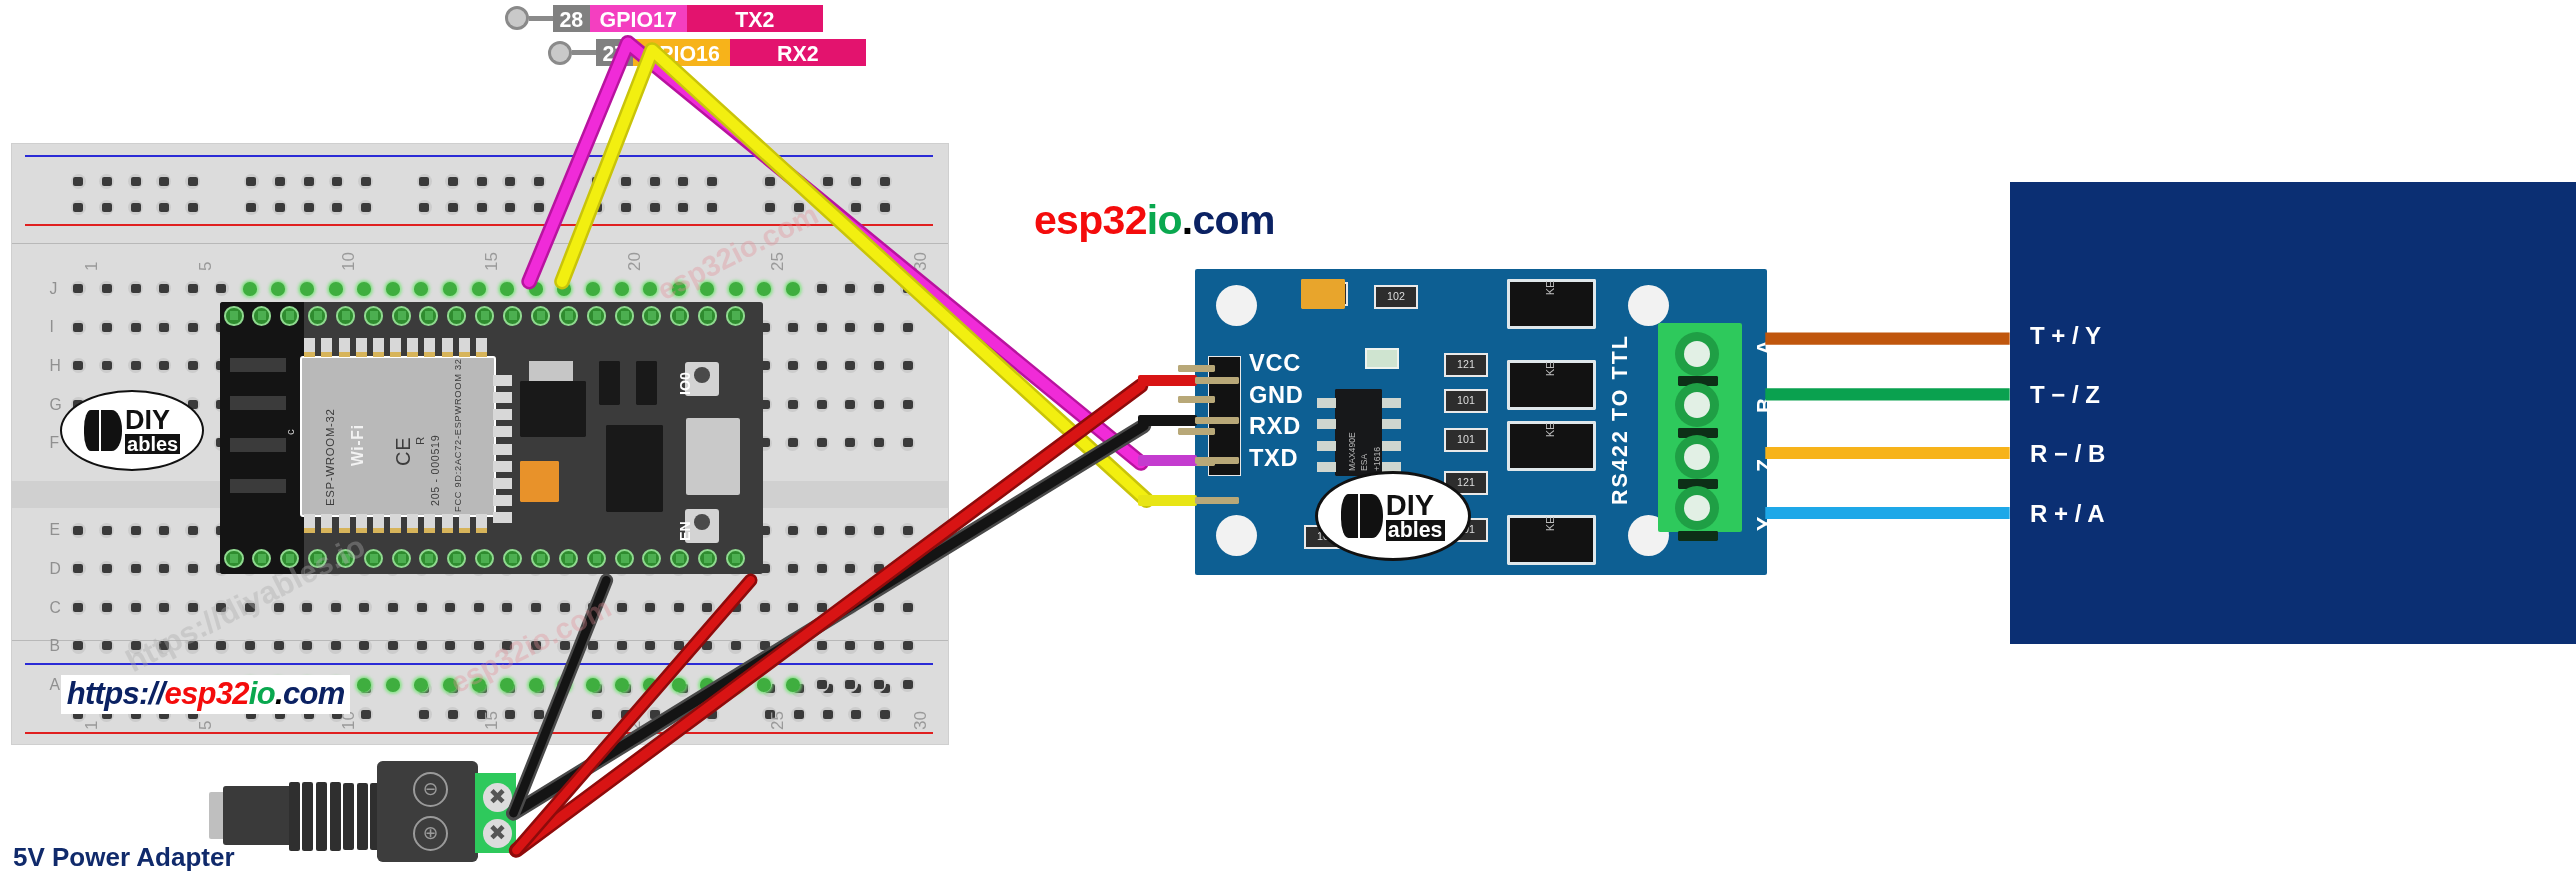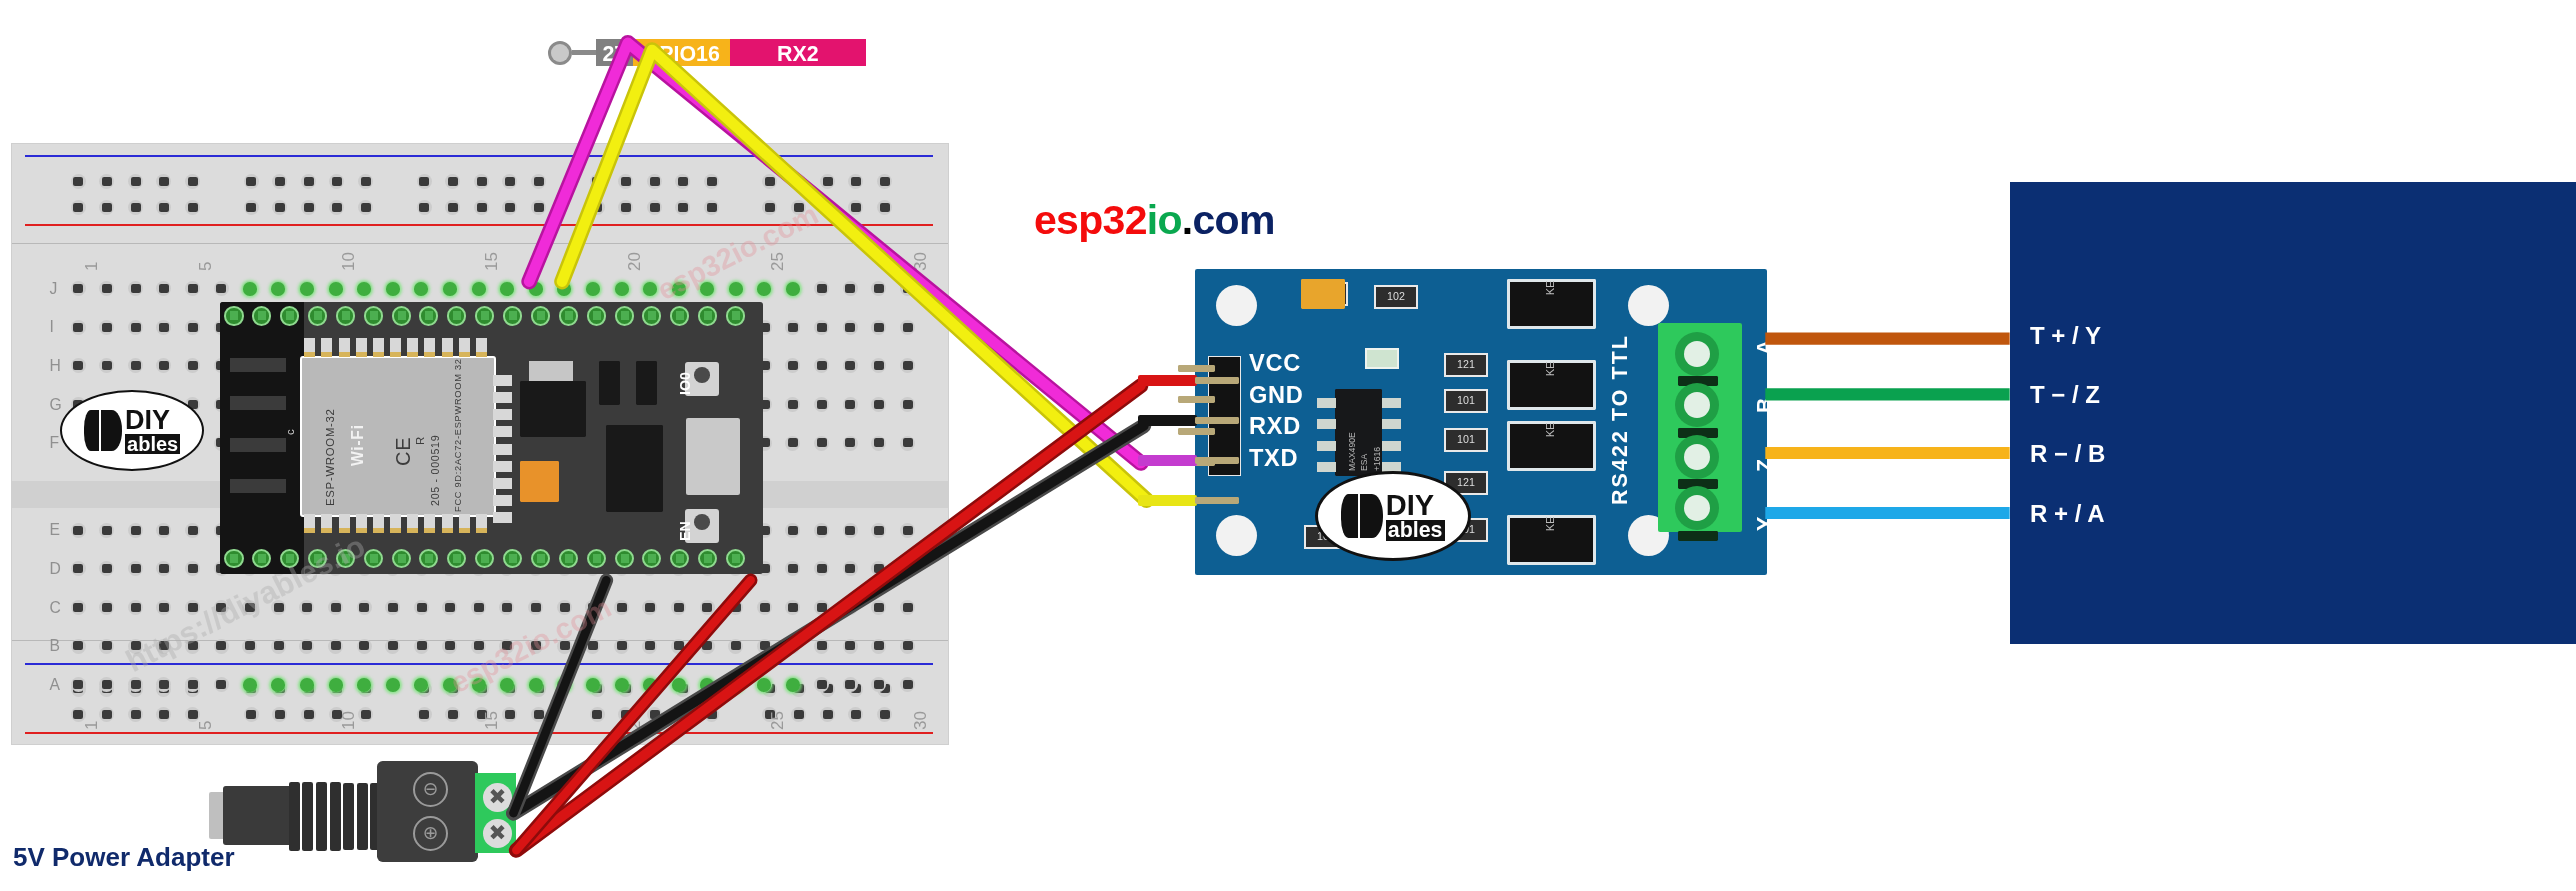--- a/index.html
+++ b/index.html
@@ -104,20 +104,29 @@
   .wm{position:absolute;color:rgba(170,170,170,.38);font-weight:bold;white-space:nowrap;}
   .wm-pink{position:absolute;color:rgba(226,140,150,.35);font-weight:bold;white-space:nowrap;}
 
   svg.wires{position:absolute;left:0;top:0;width:2576px;height:891px;pointer-events:none;}
 </style>
 </head>
 <body>
 
 <div class="stage">
 
+  <div class="abs pinrow" style="left:505px;top:2.9px;">
+    <div class="pin-dot">
+        <i></i>
+      </div>
+    <div class="pin-lead"></div>
+    <div class="pin-num">28</div>
+    <div class="pin-gpio" id="g17" style="background: rgb(244, 63, 192);">GPIO17</div>
+    <div class="pin-fn" id="f17" style="width: 136px; background: rgb(227, 19, 110);">TX2</div>
+  </div>
 
   <div class="abs pinrow" style="left:548px;top:37px;">
     <div class="pin-dot">
         <i></i>
       </div>
     <div class="pin-lead"></div>
     <div class="pin-num">27</div>
     <div class="pin-gpio" id="g16" style="background: rgb(247, 179, 26);">GPIO16</div>
     <div class="pin-fn" id="f16" style="width: 136px; background: rgb(227, 19, 110);">RX2</div>
   </div>
@@ -1182,20 +1191,23 @@
         <div style="width:15.7px;height:41px;background:#111;border-radius:44% 0 0 44%;"></div>
         <div style="width:21.4px;height:41px;background:#111;border-radius:0 48% 48% 0;margin-left:1.4px;"></div>
       </div>
       <div style="line-height:1;">
         <div class="diy-txt-top" style="font-size:27px;">DIY</div>
         <div style="text-align:right;"><span class="diy-txt-bot" style="font-size:20px;">ables</span></div>
       </div>
     </div>
   </div>
 
+  <div class="url-band" style="left:61px;top:675px;font-size:31px;">
+    <span class="c-navy">https://</span><span class="c-red">esp32</span><span class="c-grn">io</span><span class="c-blk">.</span><span class="c-navy">com</span>
+  </div>
 
   <div class="logo-main" style="left:1034px;top:197px;font-size:41px;">
     <span class="c-red">esp32</span><span class="c-grn">io</span><span class="c-blk">.</span><span class="c-navy">com</span>
   </div>
 
   <div class="rsmod" style="left:1195px;top:269px;width:572px;height:306px;" id="rsmodule">
       <div class="rs-hole" style="left: 21.4px; top: 15.7px; width: 41px; height: 41px;"></div>
       <div class="rs-hole" style="left: 433px; top: 15.7px; width: 41px; height: 41px;"></div>
       <div class="rs-hole" style="left: 21.4px; top: 246px; width: 41px; height: 41px;"></div>
       <div class="rs-hole" style="left: 433px; top: 246px; width: 41px; height: 41px;"></div>

